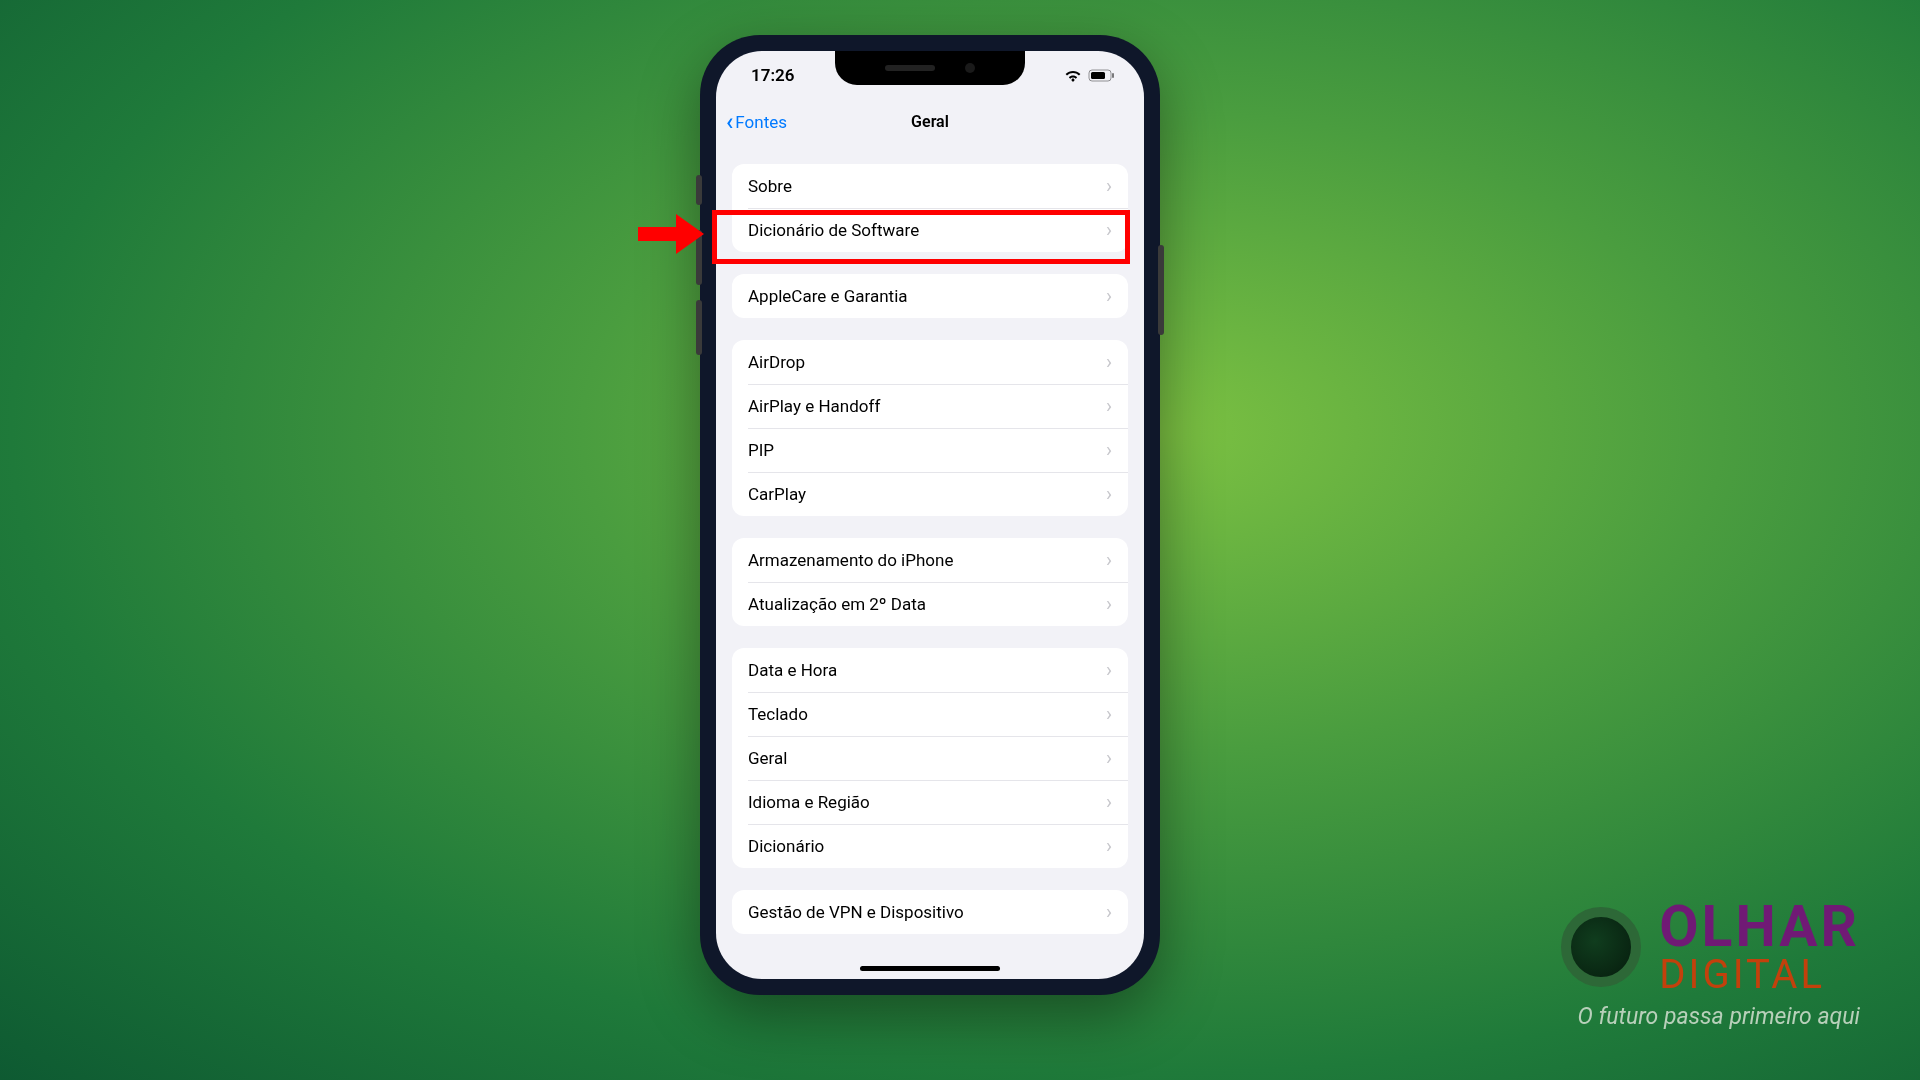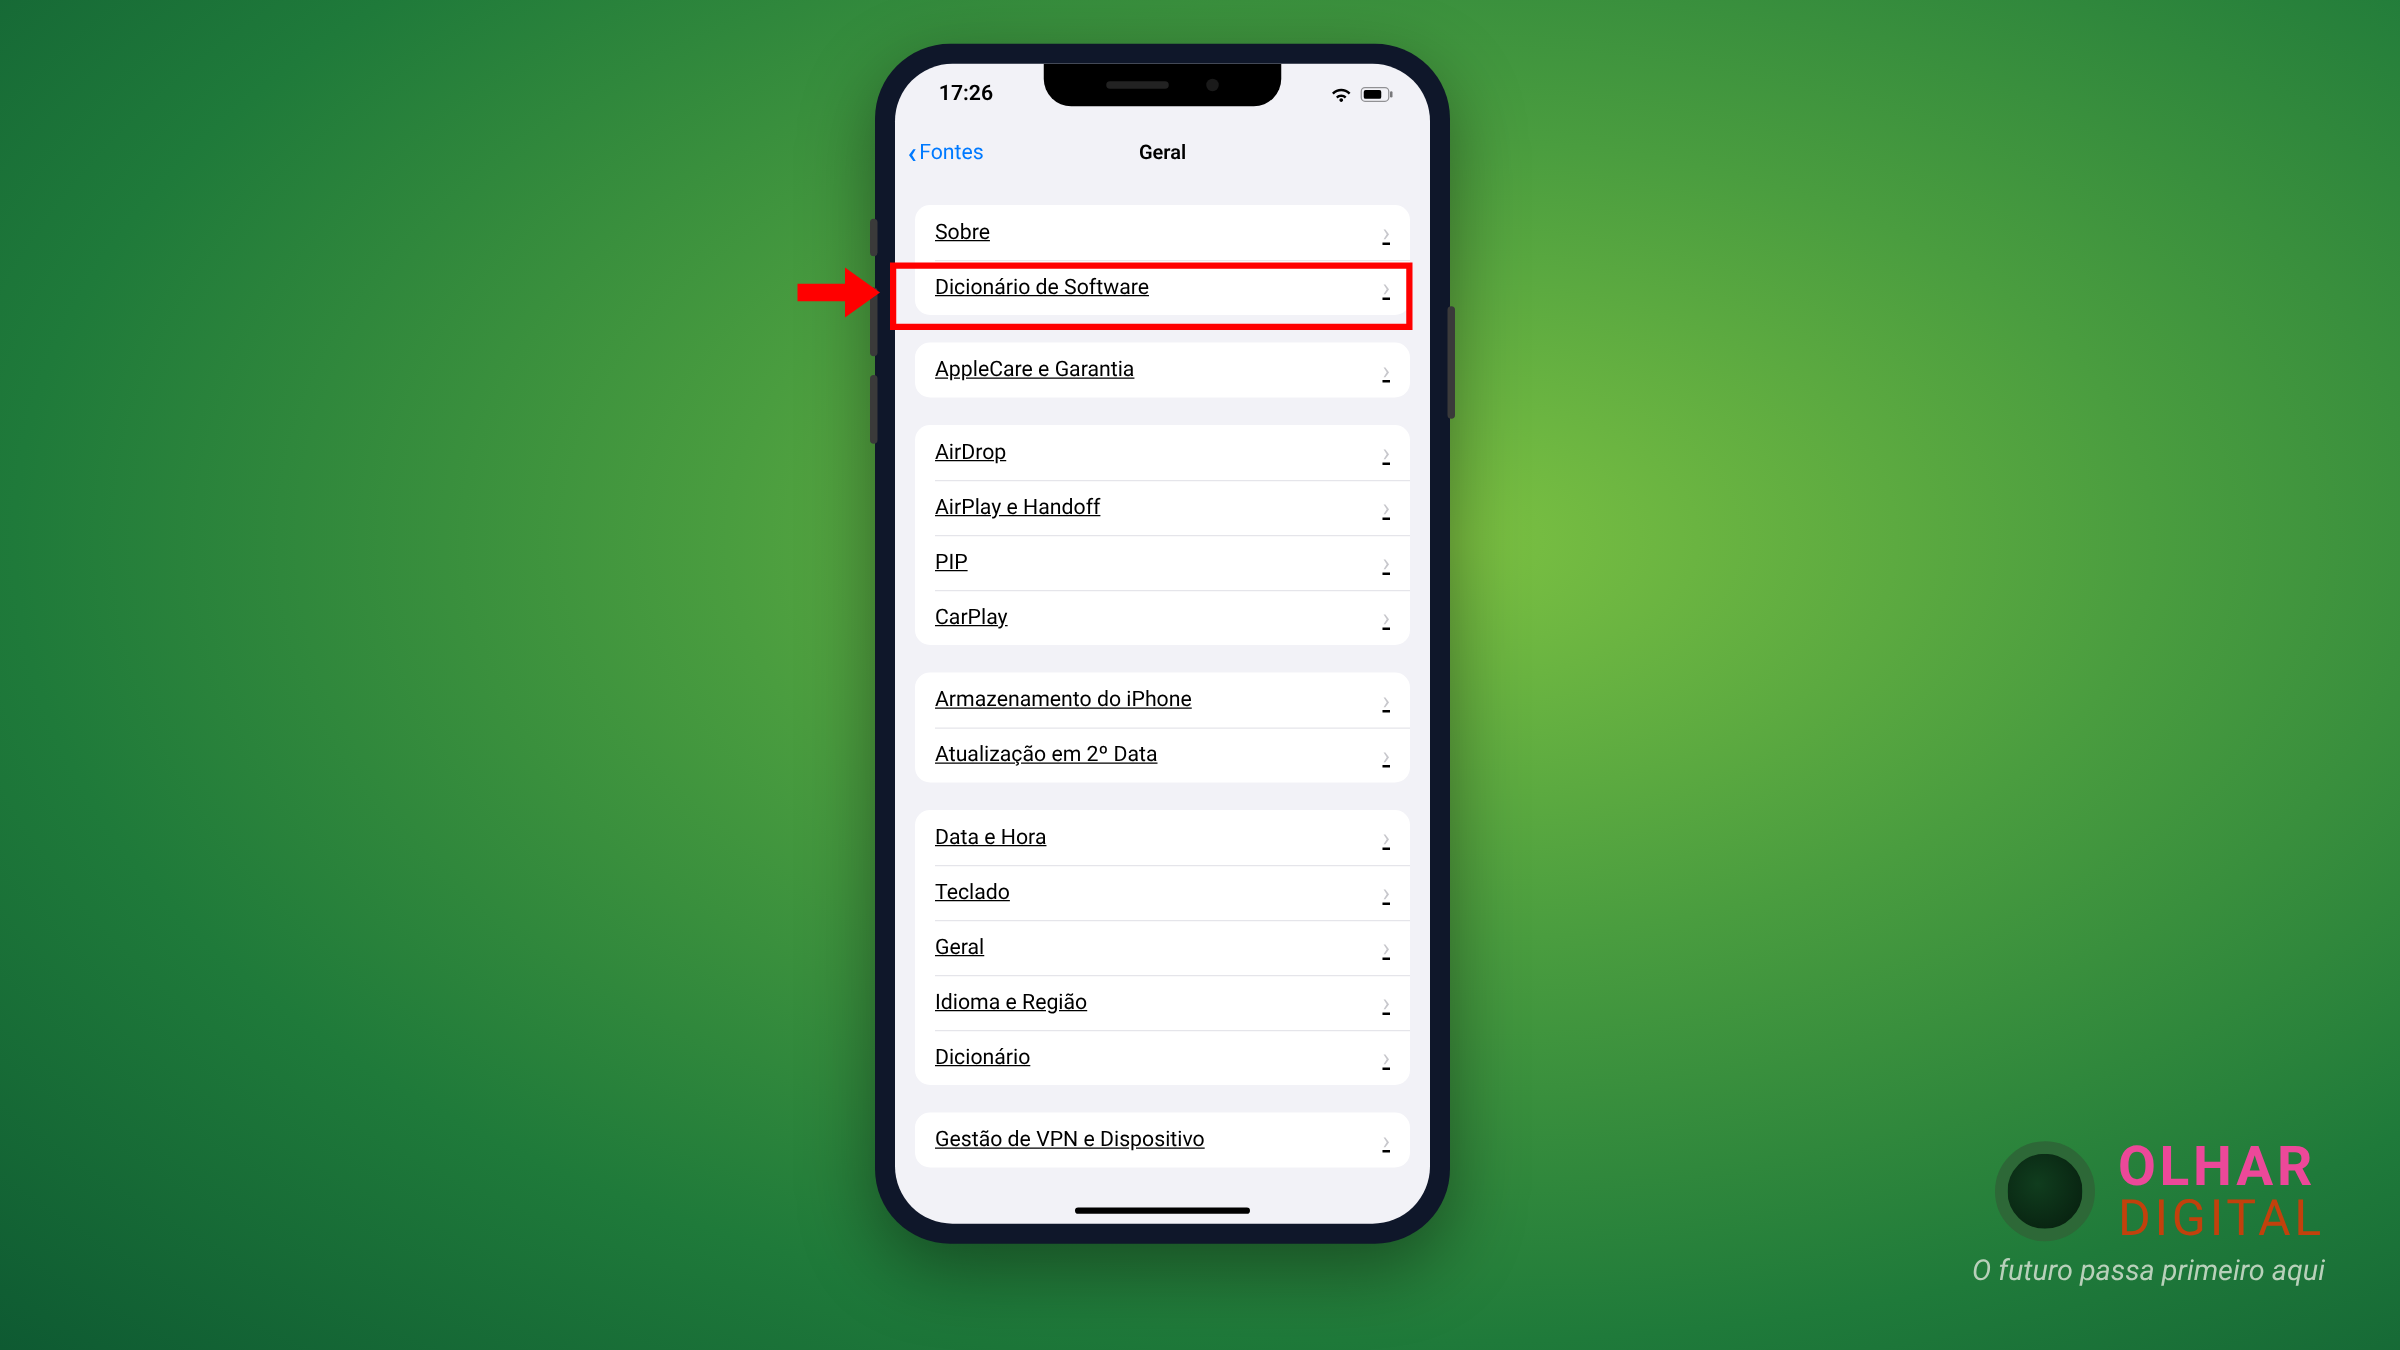--- a/index.html
+++ b/index.html
@@ -80,21 +80,21 @@
     position: absolute;
     left: 10px;
     display: flex;
     align-items: center;
     color: #007aff;
     font-size: 17px;
     cursor: pointer;
   }
   .back-chevron { font-size: 24px; font-weight: 500; margin-right: 2px; line-height: 1; }
   .nav-title { font-size: 16px; font-weight: 600; color: #000; }
-  .content { padding: 0 16px 4px 16px; overflow: hidden; height: calc(100% - 93px); text-decoration: underline; }
+  .content { padding: 0 16px 4px 16px; overflow: hidden; height: calc(100% - 93px); }
   .group {
     background: #fff;
     border-radius: 12px;
     margin-top: 22px;
     overflow: hidden;
   }
   .group:first-child { margin-top: 20px; }
   .row {
     height: 44px;
     display: flex;
@@ -173,21 +173,21 @@
   .logo-row { display: flex; align-items: center; gap: 18px; }
   .logo-circle {
     width: 80px;
     height: 80px;
     border-radius: 50%;
     border: 10px solid #2d6837;
     background: radial-gradient(circle at 40% 40%, #103d1e, #061c0d);
     position: relative;
   }
   .logo-text { display: flex; flex-direction: column; line-height: 1; }
-  .logo-text .olhar { font-size: 44px; font-weight: 700; letter-spacing: 3px; color: #ec4899; }
+  .logo-text .olhar { font-size: 57px; font-weight: 700; letter-spacing: 3px; color: #701a75; }
   .logo-text .digital { font-size: 40px; font-weight: 400; letter-spacing: 3px; color: #c2410c; }
   .tagline { font-size: 23px; font-style: italic; color: #b8d0ba; margin-top: 8px; }
 </style>
 </head>
 <body>
 
 <div class="phone-frame">
   <div class="side-btn silent"></div>
   <div class="side-btn vol-up"></div>
   <div class="side-btn vol-dn"></div>

